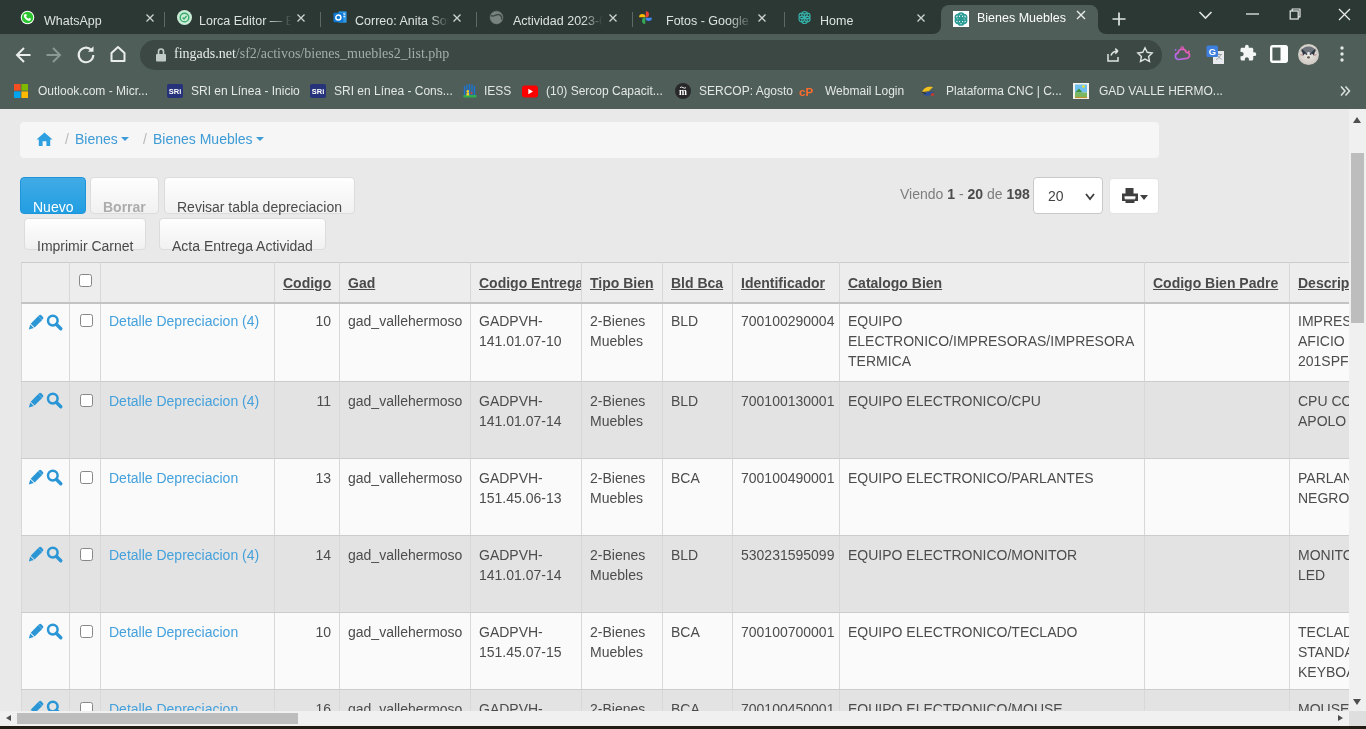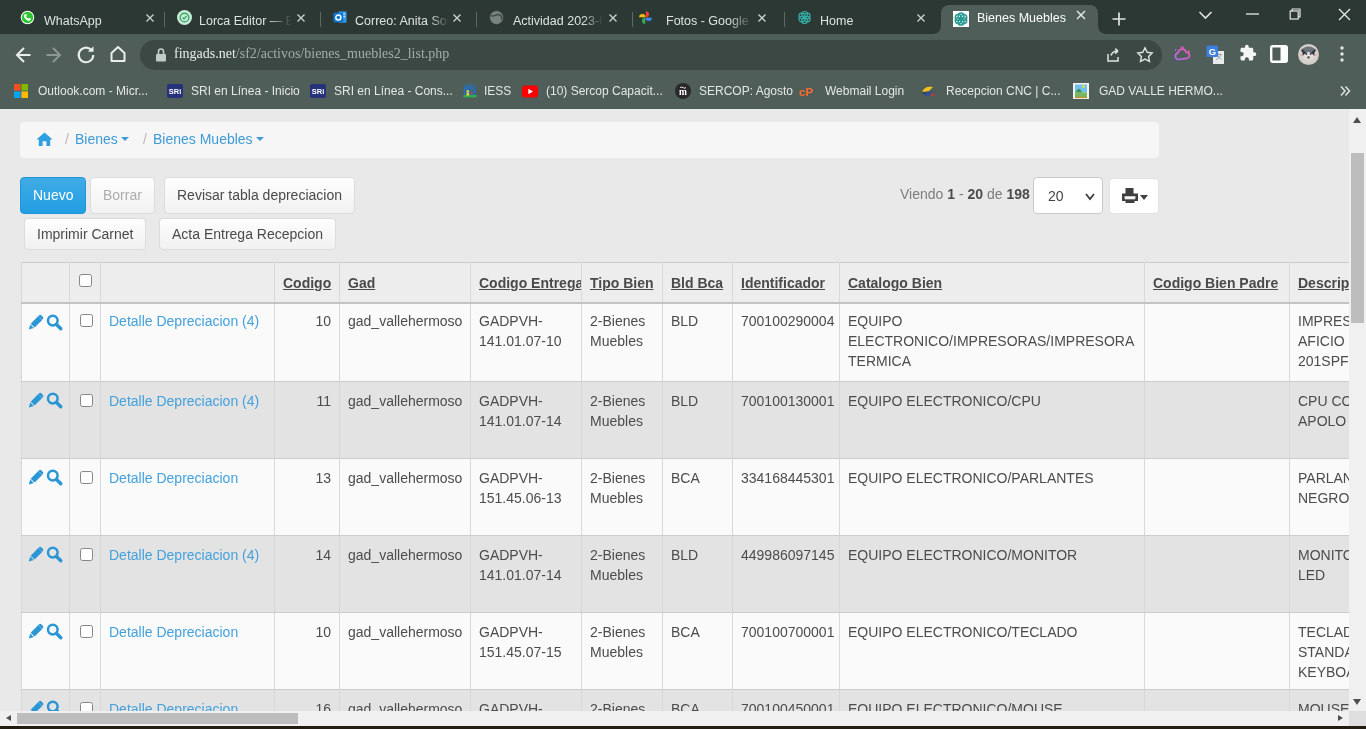--- a/index.html
+++ b/index.html
@@ -25,24 +25,24 @@
 #omnibox { position:absolute; left:140px; top:40px; width:1022px; height:30px; background:#3b4843; border-radius:15px; }
 .url { position:absolute; top:6px; font-size:14px; white-space:nowrap; }
 
 
 #page { position:absolute; left:0; top:109px; width:1366px; height:620px; background:#e9e9e9; overflow:hidden; }
 #crumbbar { position:absolute; left:20px; top:13px; width:1139px; height:36px; background:#f6f6f6; border-radius:4px; }
 .crumbtxt { position:absolute; top:9px; font-size:14px; color:#3d9bd6; }
 .crumbsep { position:absolute; top:9px; font-size:14px; color:#b9b9b9; }
 .caret { display:inline-block; width:0; height:0; border-left:4.5px solid transparent; border-right:4.5px solid transparent; border-top:4.5px solid #3d9bd6; vertical-align:middle; margin-left:3px; margin-bottom:2px; }
 
-.btn { position:absolute; height:37px; border:1px solid #dcdcdc; border-radius:4px; background:linear-gradient(#fefefe,#f1f1f1); color:#4a4a4a; font-size:14px; text-align:center; line-height:35px; padding:0 12px; }
+.btn { position:absolute; height:37px; border:1px solid #dcdcdc; border-radius:4px; background:linear-gradient(#fefefe,#f1f1f1); color:#4a4a4a; font-size:14px; text-align:center; line-height:35px; padding:12px 12px; }
 .btn.r2 { height:32px; line-height:30px; }
 #btnNuevo { background:linear-gradient(#41abe6,#219ee2); border-color:#1d95d8; color:#fff; }
-#btnBorrar { color:#acacac; }
+#btnBorrar { color:#acacac;font-weight:bold; }
 
 #viendo { position:absolute; top:77px; font-size:14px; color:#7d7d7d; }
 #viendo b { color:#4c4c4c; }
 #selrows { position:absolute; left:1033px; top:68px; width:70px; height:37px; background:#fff; border:1px solid #c9c9c9; border-radius:4px; font-size:14px; color:#444; }
 #printbtn { position:absolute; left:1109px; top:69px; width:50px; height:36px; background:#fff; border:1px solid #e3e3e3; border-radius:4px; }
 
 
 #tbl { position:absolute; left:21px; top:153px; border-collapse:collapse; table-layout:fixed; width:1568px; font-size:14px; color:#4c4c4c; }
 #tbl th { height:40px; background:#ededed; border-right:1px solid #d8d8d8; border-bottom:2px solid #c3c3c3; font-weight:bold; text-align:left; padding:2px 6px 0 8px; color:#4a4a4a; vertical-align:middle; white-space:nowrap; overflow:hidden; }
 #tbl th span { text-decoration:underline; }
@@ -328,21 +328,21 @@
 <svg class="bmi" style="left:799px;" viewBox="0 0 16 16">
     <text x="0" y="12.5" font-size="11.5" fill="#ff6c2c" font-family="Liberation Sans" font-weight="bold">cP</text>
   </svg>
 <div class="bmt" style="left:825px;">Webmail Login</div>
 <svg class="bmi" style="left:920px;" viewBox="0 0 16 16">
     <path d="M2 9 C4 4 8 3 13 4 L9 8 Z" fill="#f2c01e"></path>
     <path d="M3 12 C6 9 10 8 14 9 L8 13 Z" fill="#2b4fa0"></path>
     <circle cx="12.5" cy="11.5" r="1.6" fill="#c43a2f"></circle>
     <path d="M2 9 L6 11" stroke="#1b1b1b" stroke-width="0.8"></path>
   </svg>
-<div class="bmt" style="left:946px;">Recepcion CNC | C...</div>
+<div class="bmt" style="left:946px;">Plataforma CNC | C...</div>
 <svg class="bmi" style="left:1073px;" viewBox="0 0 16 16">
     <rect width="16" height="16" fill="#f4f2ee"></rect>
     <rect x="2" y="1.5" width="12" height="8" fill="#6fc0ef"></rect>
     <circle cx="10.5" cy="3.5" r="1.3" fill="#f8e71c"></circle>
     <path d="M2 9.5 L6 5.5 L9.5 9.5 Z" fill="#3f9142"></path>
     <rect x="2" y="9.5" width="12" height="5" fill="#7bb661"></rect>
     <path d="M2 14.5 H14" stroke="#c3922e" stroke-width="1.2"></path>
   </svg>
 <div class="bmt" style="left:1099px;">GAD VALLE HERMO...</div>
 <svg style="position:absolute;left:1339px;top:85px;" width="12" height="12" viewBox="0 0 12 12">
@@ -357,21 +357,21 @@
     <div class="crumbsep" style="left:45px;">/</div>
     <div class="crumbtxt" style="left:55px;">Bienes<span class="caret"></span></div>
     <div class="crumbsep" style="left:123px;">/</div>
     <div class="crumbtxt" style="left:133px;">Bienes Muebles<span class="caret"></span></div>
   </div>
 
   <div class="btn" id="btnNuevo" style="left:20px; top:68px;">Nuevo</div>
   <div class="btn" id="btnBorrar" style="left:90px; top:68px;">Borrar</div>
   <div class="btn" style="left:164px; top:68px;">Revisar tabla depreciacion</div>
   <div class="btn r2" style="left:24px; top:109px;">Imprimir Carnet</div>
-  <div class="btn r2" style="left:159px; top:109px;">Acta Entrega Recepcion</div>
+  <div class="btn r2" style="left:159px; top:109px;">Acta Entrega Actividad</div>
 
   <div id="viendo" style="left:900px;">Viendo <b>1</b> - <b>20</b> de <b>198</b></div>
   <div id="selrows">
       <span style="position:absolute;left:14px;top:10px;">20</span>
     <svg style="position:absolute;right:7px;top:15px;" width="10" height="8" viewBox="0 0 10 8">
         <path d="M1 1 L5 6 L9 1" fill="none" stroke="#3c3c3c" stroke-width="1.8"></path>
       </svg>
   </div>
   <div id="printbtn">
     <svg style="position:absolute;left:12px;top:9px;" width="16" height="15" viewBox="0 0 16 15">
@@ -474,21 +474,21 @@
                 <path d="M28.3 10.2 L32.8 14.8" stroke-width="3.4" stroke-linecap="round"></path>
               </g>
             </svg></td>
           <td><span class="cb"></span></td>
           <td><a>Detalle Depreciacion</a></td>
           <td class="num">13</td>
       <td>gad_vallehermoso</td>
           <td>GADPVH-151.45.06-13</td>
           <td>2-Bienes Muebles</td>
           <td>BCA</td>
-      <td>334168445301</td>
+      <td>700100490001</td>
           <td>EQUIPO ELECTRONICO/PARLANTES</td>
           <td></td>
           <td>PARLANTES<br>NEGROS</td>
     </tr>
     <tr class="even">
       <td class="icn"><svg width="40" height="18" viewBox="0 0 40 18">
               <g fill="#2a96d6">
                 <path d="M10.3 2.1 L14.2 6 L6.6 13.6 L2.7 9.7 Z"></path>
                 <path d="M11.1 1.3 a1.6 1.6 0 0 1 2.2 0 l1.6 1.6 a1.6 1.6 0 0 1 0 2.2 l-0.7 0.7 L10.4 2 Z"></path>
                 <path d="M2.2 10.5 L5.8 14.1 L0.9 15.4 Z"></path>
@@ -498,21 +498,21 @@
                 <path d="M28.3 10.2 L32.8 14.8" stroke-width="3.4" stroke-linecap="round"></path>
               </g>
             </svg></td>
           <td><span class="cb"></span></td>
           <td><a>Detalle Depreciacion (4)</a></td>
           <td class="num">14</td>
       <td>gad_vallehermoso</td>
           <td>GADPVH-141.01.07-14</td>
           <td>2-Bienes Muebles</td>
           <td>BLD</td>
-      <td>449986097145</td>
+      <td>530231595099</td>
           <td>EQUIPO ELECTRONICO/MONITOR</td>
           <td></td>
           <td>MONITOR<br>LED</td>
     </tr>
     <tr class="odd">
       <td class="icn"><svg width="40" height="18" viewBox="0 0 40 18">
               <g fill="#2a96d6">
                 <path d="M10.3 2.1 L14.2 6 L6.6 13.6 L2.7 9.7 Z"></path>
                 <path d="M11.1 1.3 a1.6 1.6 0 0 1 2.2 0 l1.6 1.6 a1.6 1.6 0 0 1 0 2.2 l-0.7 0.7 L10.4 2 Z"></path>
                 <path d="M2.2 10.5 L5.8 14.1 L0.9 15.4 Z"></path>

